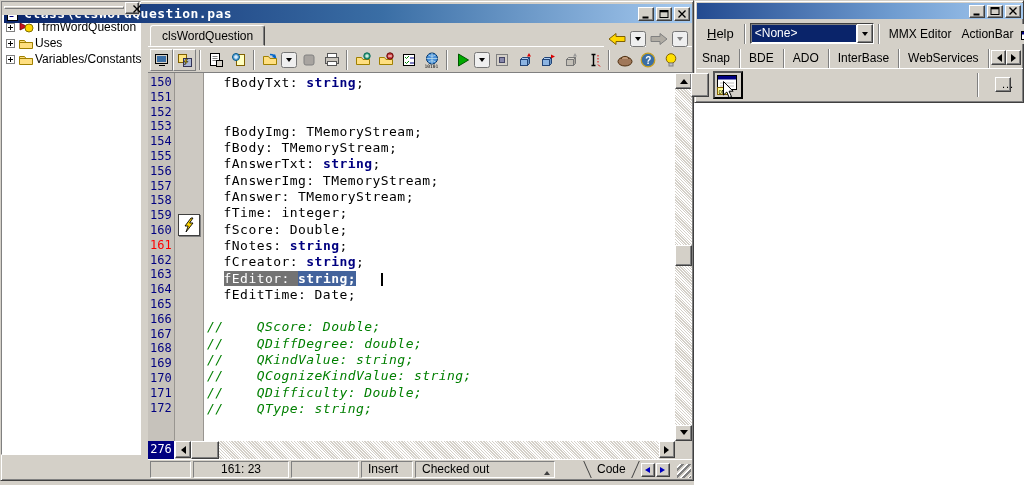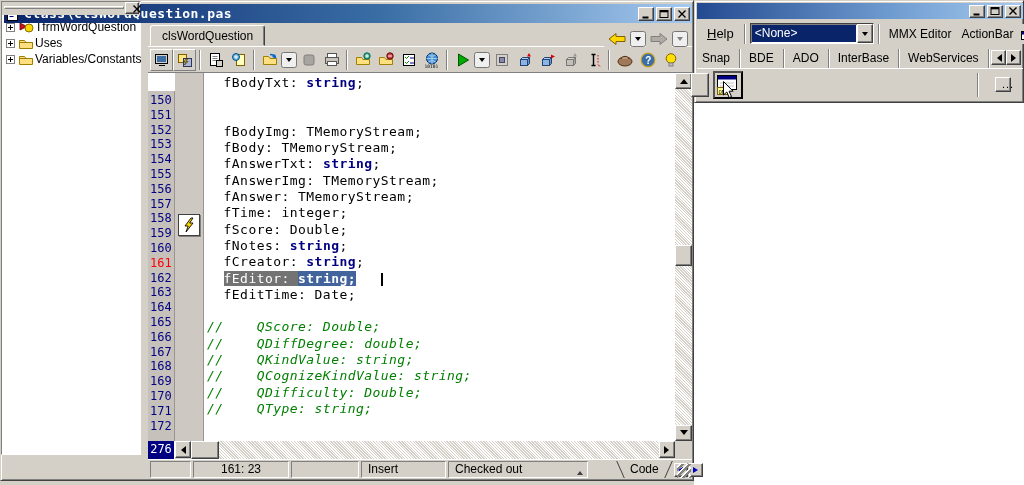--- a/index.html
+++ b/index.html
@@ -40,21 +40,21 @@
   .caretbtn{width:11px;height:16px;display:inline-flex;align-items:center;justify-content:center;}
   .caret-dn{width:0;height:0;border:3px solid transparent;border-top:4px solid #000;margin-top:3px;}
   .caret-dn.dis{border-top-color:#808080;}
   
   #toolbar{height:26px;flex:none;display:flex;align-items:center;padding-left:2px;border-bottom:1px solid #808080;box-shadow:0 1px 0 #fff;}
   .tbtn{width:23px;height:22px;display:inline-flex;align-items:center;justify-content:center;background:#d4d0c8;border:1px solid #d4d0c8;flex:none;}
   .tbtn.framed{border:1px solid;border-color:#fff #808080 #808080 #fff;}
   .tsep{width:2px;height:20px;border-left:1px solid #808080;border-right:1px solid #fff;margin:0 3px;flex:none;}
   
   #codewrap{flex:1;display:flex;min-height:0;position:relative;background:#fff;}
-  #gutter-nums{width:27px;flex:none;background:#c6c2bb;border-right:1px solid #989590;padding-top:2px;margin-top:18px;}
+  #gutter-nums{width:27px;flex:none;background:#c6c2bb;border-right:1px solid #989590;padding-top:2px;}
   .gnum{height:14.8px;line-height:14.8px;font-family:"DejaVu Sans Mono",monospace;font-size:12px;color:#000080;padding-left:2px;letter-spacing:0;}
   .gnum.active{color:#ff0000;}
   #gutter-icons{width:29px;flex:none;background:#cdc9c2;border-right:1px solid #989590;position:relative;}
   #line-marker{position:absolute;left:3px;top:141px;width:22px;height:22px;background:#fff;border:1px solid #404040;box-shadow:1px 1px 0 #808080;display:flex;align-items:center;justify-content:center;}
   #codearea{flex:1;min-width:0;background:#fff;padding:2px 0 0 3px;overflow:hidden;position:relative;
     font-family:"DejaVu Sans Mono",monospace;font-size:13px;letter-spacing:0.45px;color:#000;}
   .code-line{height:16.3px;line-height:16.3px;white-space:pre;}
   .sp{color:#000000;}
   .sk{color:#000080;font-weight:bold;}
   .sc{color:#007f00;font-style:italic;}
@@ -494,21 +494,21 @@
           <span class="tri-r"></span>
         </button>
       <div id="hcorner"></div>
     </div>
 
     <div id="statusbar">
       <span id="spanels" style="display:flex">
           <span class="spanel sunken" style="width: 41px;"></span>
           <span class="spanel sunken" style="width: 96px; text-align: center;">161: 23</span>
           <span class="spanel sunken" style="width: 68px;"></span>
-          <span class="spanel sunken" style="width: 85px;">Insert</span>
+          <span class="spanel sunken" style="width: 52px;">Insert</span>
           <span class="spanel sunken" style="width: 140px;">Checked out<span class="vcs-tri"></span></span>
         </span>
       <span id="code-tab">Code</span>
       <button class="snavbtn face raised">
           <span class="btri-l"></span>
         </button>
       <button class="snavbtn face raised">
           <span class="btri-r"></span>
         </button>
       <span id="grip"></span>

